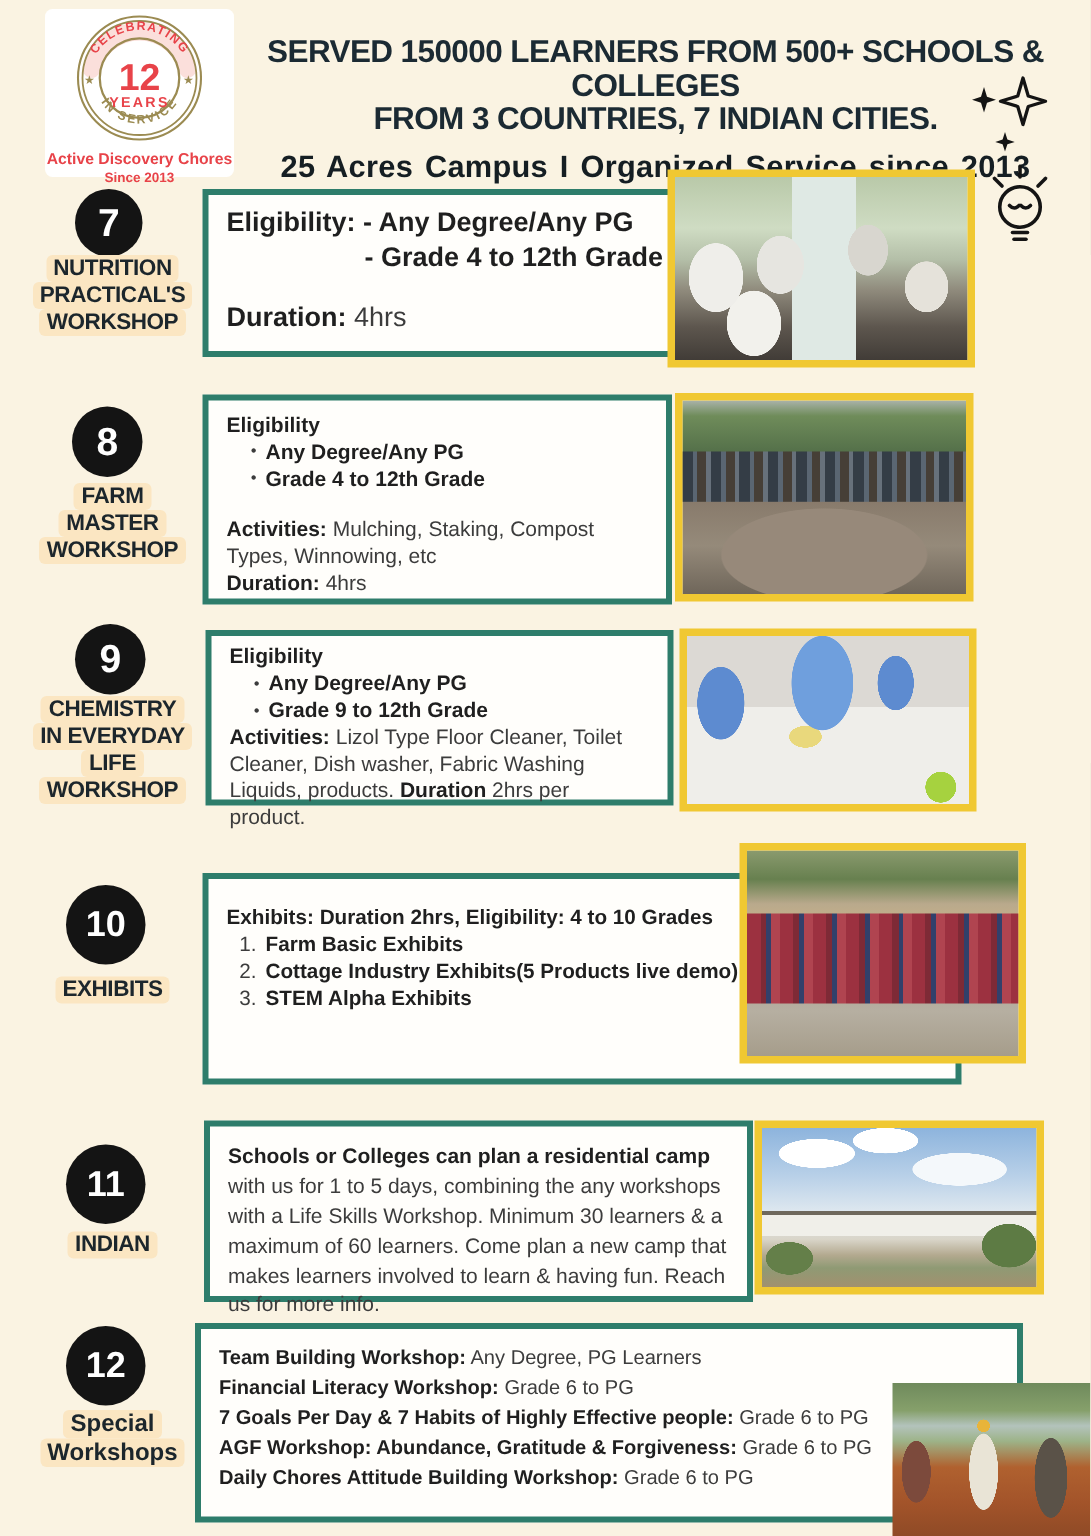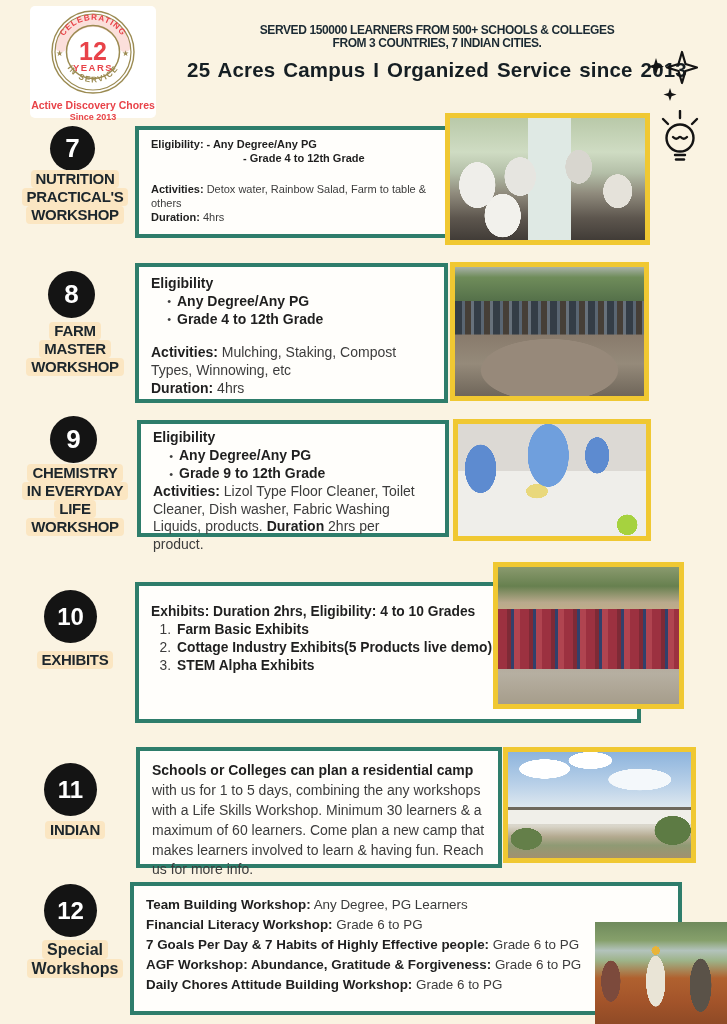--- a/index.html
+++ b/index.html
@@ -14,21 +14,21 @@
   .badge-card {
     position:absolute; left:30px; top:6px; width:126px; height:112px;
     background:#ffffff; border-radius:5px; text-align:center; padding-top:3px;
   }
   .badge-org { font-size:10.5px; font-weight:bold; color:#e84349; line-height:1.25; }
   .badge-since { font-size:9px; font-weight:bold; color:#e84349; }
 
   .header-text {
     position:absolute; left:163px; top:24px; width:548px; text-align:center;
   }
-  .hline { font-weight:bold; color:#1b2a33; font-size:12px; line-height:1.08; letter-spacing:-0.4px; }
+  .hline { font-weight:bold; color:#1b2a33; font-size:21px; line-height:1.08; letter-spacing:-0.4px; }
   .hline3 { font-weight:bold; color:#151e23; font-size:20.5px; margin-top:8px; letter-spacing:0.2px; word-spacing:2px; }
 
   .sparkles { position:absolute; left:630px; top:50px; }
   .lightbulb { position:absolute; left:656px; top:110px; }
 
   
   .num {
     position:absolute; background:#141414; color:#fff; border-radius:50%;
     display:flex; align-items:center; justify-content:center;
     font-weight:bold; z-index:3;
@@ -57,21 +57,21 @@
     position:absolute; border:5px solid #f0c832; z-index:2;
     background:#ccc;
   }
   .photo.frameless { border:none; }
 
   
   .s7 .num  { left:50px;  top:126px; width:45px; height:45px; font-size:26px; }
   .s7 .label{ top:170px; }
   .s7 .box  { left:135px; top:126px; width:334px; height:112px; }
   .s7 .photo{ left:445px; top:113px; width:205px; height:132px; }
-  .s7 .content { font-size:11px; }
+  .s7 .content { font-size:18px; }
   .s7 .spacer { height:16px; }
 
   .s8 .num  { left:48px;  top:271px; width:47px; height:47px; font-size:26px; }
   .s8 .label{ top:322px; }
   .s8 .box  { left:135px; top:263px; width:313px; height:140px; }
   .s8 .photo{ left:450px; top:262px; width:199px; height:139px; }
 
   .s9 .num  { left:50px;  top:416px; width:47px; height:47px; font-size:26px; }
   .s9 .label{ top:464px; }
   .s9 .box  { left:137px; top:420px; width:312px; height:117px; padding:5px 12px; }
@@ -193,21 +193,20 @@
 
   <div id="sections">
   <div class="section s7">
     <div class="num">7</div>
     <div class="label"><span class="lab-line">NUTRITION</span><br><span class="lab-line">PRACTICAL'S</span><br><span class="lab-line">WORKSHOP</span><br></div>
     <div class="box">
       <div class="content">
             <div class="line"><b>Eligibility: - Any Degree/Any PG</b></div>
             <div class="line indent"><b>- Grade 4 to 12th Grade</b></div>
             <div class="spacer"></div>
-            <div class="line"><b>Activities:</b><span> Detox water, Rainbow Salad, Farm to table &amp; others</span></div>
             <div class="line"><b>Duration:</b><span> 4hrs</span></div>
           </div>
     </div>
     <div class="photo photo-nutrition"></div>
   </div>
 
   <div class="section s8">
     <div class="num">8</div>
     <div class="label"><span class="lab-line">FARM</span><br><span class="lab-line">MASTER</span><br><span class="lab-line">WORKSHOP</span><br></div>
     <div class="box">

